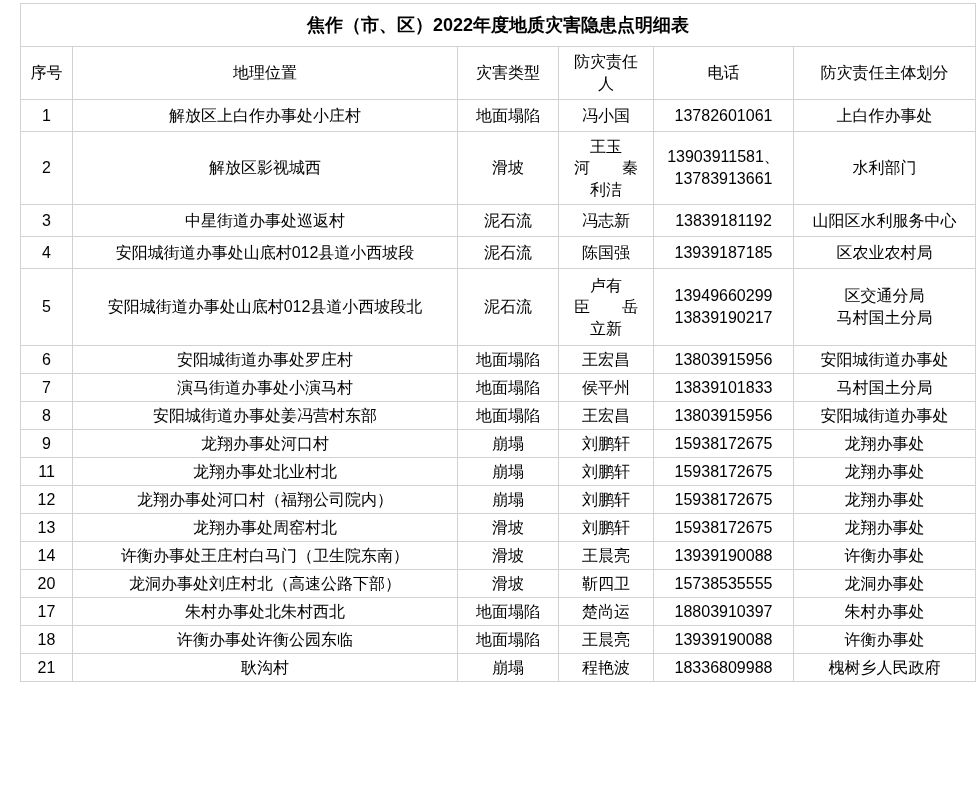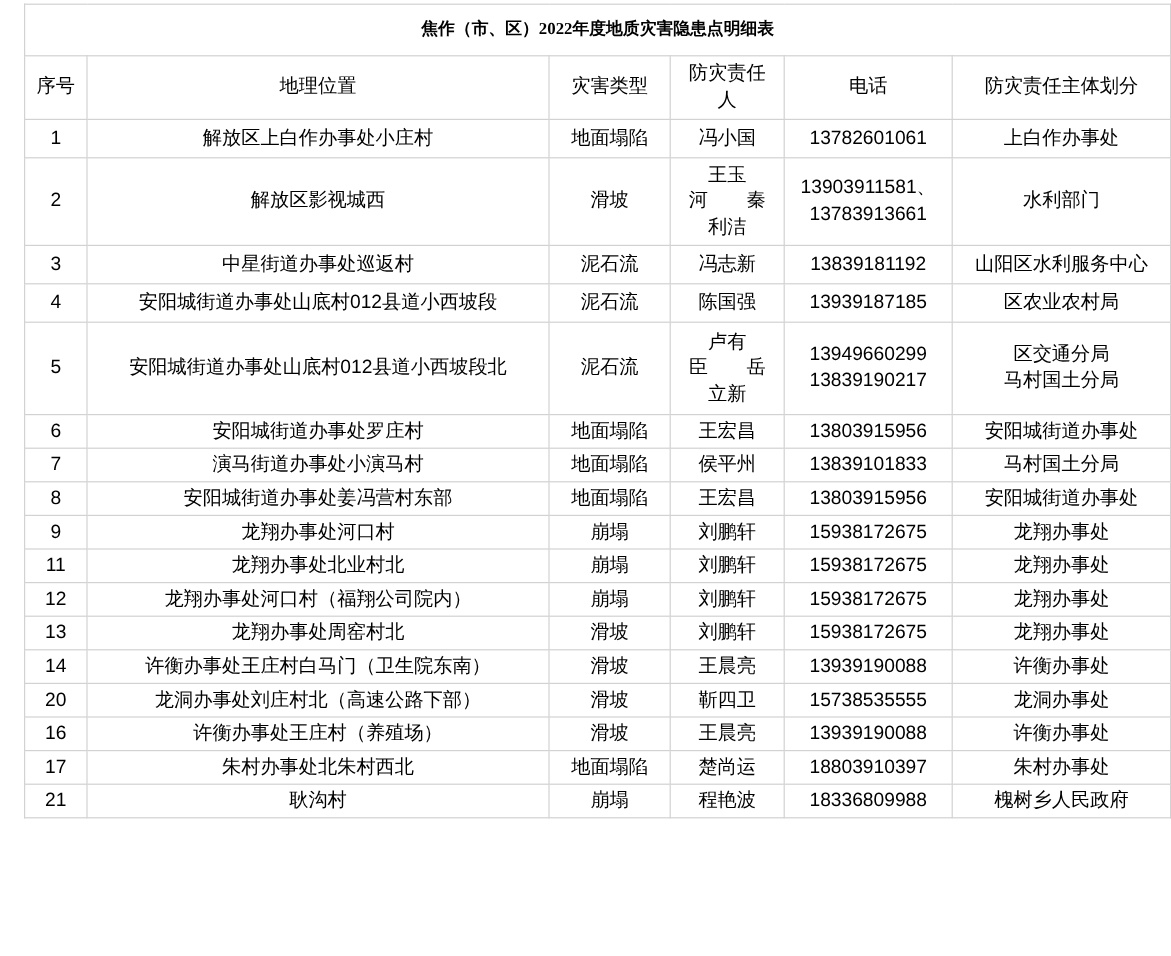--- a/index.html
+++ b/index.html
@@ -27,25 +27,24 @@
     border: 1px solid #d2d2d2;
     text-align: center;
     vertical-align: middle;
     padding: 1px 3px;
     font-size: 16px;
     line-height: 1.35;
     overflow: hidden;
     white-space: pre-line;
   }
   tr.title-row td {
-    font-size: 14px;
+    font-size: 18px;
     font-weight: bold;
     height: 40px;
     white-space: nowrap;
-    font-family: Liberation Serif, serif;
   }
   tr.head-row th {
     font-weight: normal;
     height: 52px;
     padding: 0 8px;
   }
   tr.body-row { height: 28px; }
   tr.r-mid    { height: 32px; }
   tr.r-tall2  { height: 73px; }
   tr.r-tall5  { height: 77px; }
@@ -189,34 +188,34 @@
       </tr>
       <tr class="body-row">
         <td>20</td>
         <td>龙洞办事处刘庄村北（高速公路下部）</td>
         <td>滑坡</td>
         <td>靳四卫</td>
         <td>15738535555</td>
         <td>龙洞办事处</td>
       </tr>
       <tr class="body-row">
-        <td>16</td>
-        <td>许衡办事处王庄村（养殖场）</td>
-        <td>滑坡</td>
+        <td>17</td>
+        <td>朱村办事处北朱村西北</td>
+        <td>地面塌陷</td>
+        <td>楚尚运</td>
+        <td>18803910397</td>
+        <td>朱村办事处</td>
+      </tr>
+      <tr class="body-row">
+        <td>18</td>
+        <td>许衡办事处许衡公园东临</td>
+        <td>地面塌陷</td>
         <td>王晨亮</td>
         <td>13939190088</td>
         <td>许衡办事处</td>
-      </tr>
-      <tr class="body-row">
-        <td>17</td>
-        <td>朱村办事处北朱村西北</td>
-        <td>地面塌陷</td>
-        <td>楚尚运</td>
-        <td>18803910397</td>
-        <td>朱村办事处</td>
       </tr>
       <tr class="body-row">
         <td>21</td>
         <td>耿沟村</td>
         <td>崩塌</td>
         <td>程艳波</td>
         <td>18336809988</td>
         <td>槐树乡人民政府</td>
       </tr>
     </tbody>

